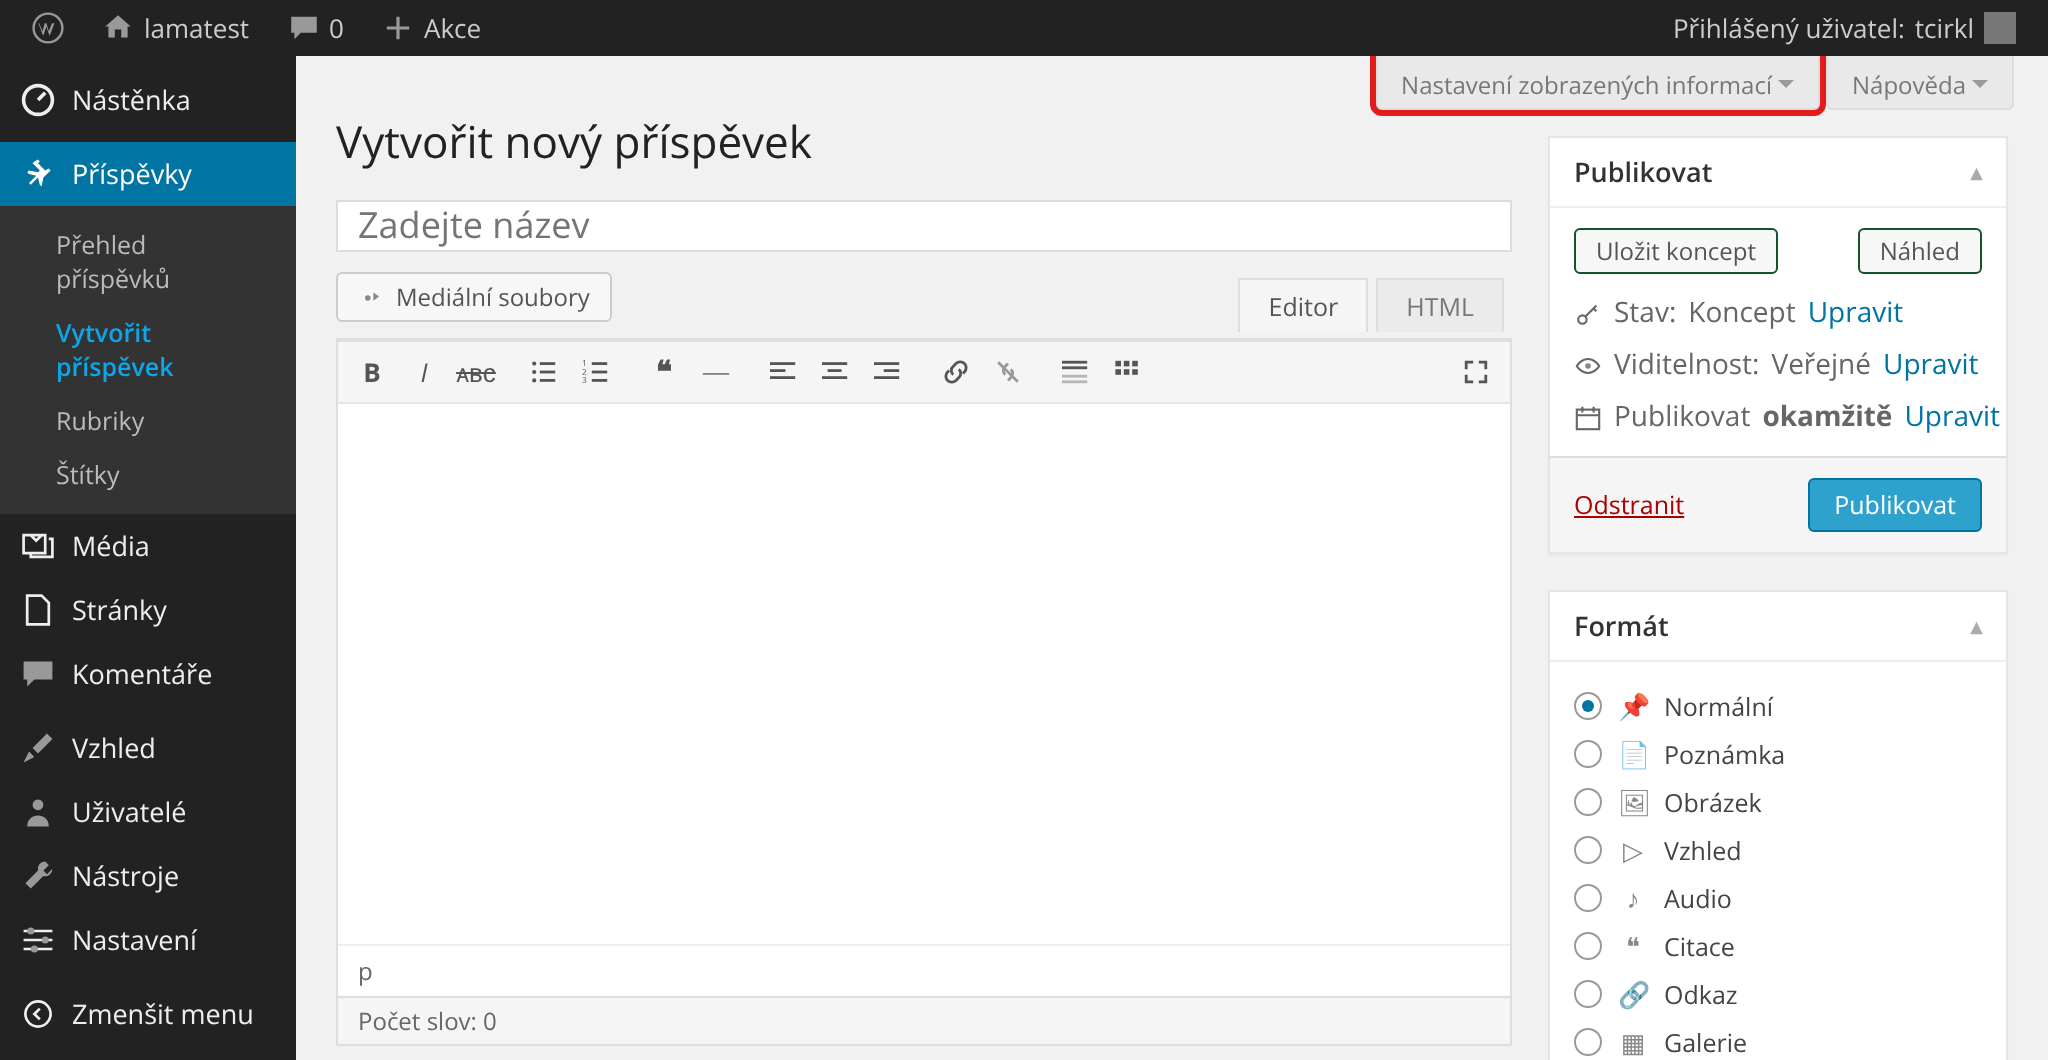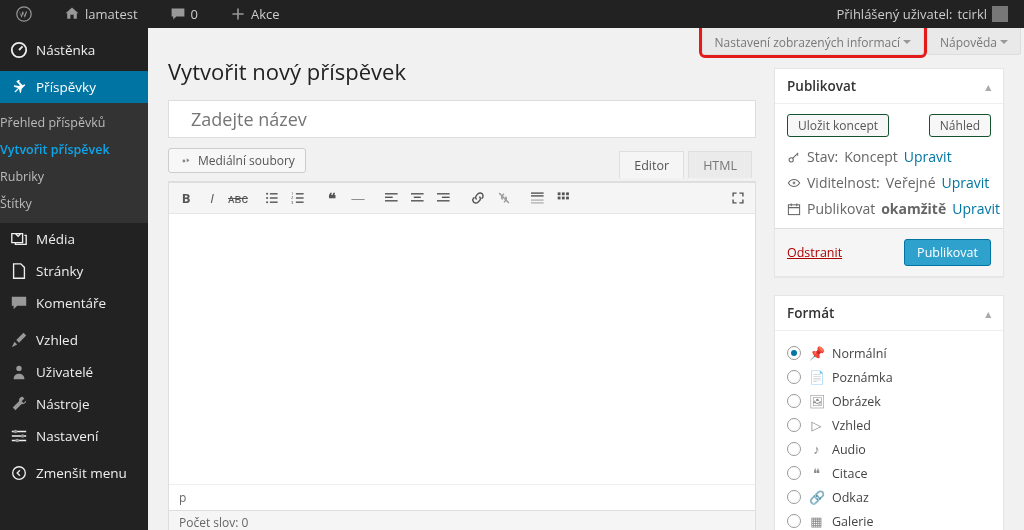--- a/index.html
+++ b/index.html
@@ -1,47 +1,47 @@
 <!DOCTYPE html>
 <html><head>
 <meta charset="utf-8">
 <style>
 * { margin:0; padding:0; box-sizing:border-box; font-family:"Open Sans",Arial,sans-serif; }
 body { font-size:13px; color:#333; background:#f1f1f1; overflow:hidden; }
 a { color:#0074a2; text-decoration:none; cursor:pointer; }
 
 .adminbar { height:28px; background:#222; color:#eee; display:flex; align-items:center; font-size:13px; padding:0 8px; justify-content:space-between; }
-.adminbar .left, .adminbar .right { display:flex; align-items:center; gap:16px; }
+.adminbar .left, .adminbar .right { display:flex; align-items:center; gap:3px; }
 .adminbar .item { display:flex; align-items:center; gap:5px; padding:0 8px; height:28px; cursor:pointer; color:#ccc; }
 .ab-icon { width:16px; height:16px; display:inline-flex; align-items:center; justify-content:center; }
 .avatar { width:16px; height:16px; background:#777; }
 
 .wrap { display:flex; height:502px; }
 .sidebar { width:148px; background:#222; color:#eee; flex-shrink:0; padding-top:6px; }
 .sidebar .menu-item { display:flex; align-items:center; gap:8px; padding:7px 10px; color:#eee; cursor:pointer; font-size:13.5px; }
 .sidebar .menu-item.current { background:#0074a2; color:#fff; position:relative; }
 .sidebar .menu-item.current:after { content:""; position:absolute; right:-8px; top:50%; transform:translateY(-50%); border:8px solid transparent; border-right-color:#f1f1f1; }
 .submenu { background:#333; padding:6px 0; }
-.submenu .sub-item { padding:5px 0; font-size:12.5px; color:#bbb; cursor:pointer; }
+.submenu .sub-item { padding:5px 28px; font-size:12.5px; color:#bbb; cursor:pointer; }
 .submenu .sub-item.current { color:#0ea5e9; font-weight:600; }
 .menu-icon { width:18px; height:18px; fill:#999; flex-shrink:0; }
 .menu-item.current .menu-icon { fill:#fff; }
 .sep { height:5px; }
 
 .content { flex:1; position:relative; overflow:hidden; }
-.screen-meta { position:absolute; top:0; right:3px; display:flex; gap:3px; z-index:5; }
+.screen-meta { position:absolute; top:0; right:17px; display:flex; gap:3px; z-index:5; }
 .screen-tab { background:#e9e9e9; border:1px solid #ddd; border-top:none; height:27px; padding:2px 12px 0; font-size:12px; color:#777; display:flex; align-items:center; gap:3px; border-radius:0 0 3px 3px; cursor:pointer; }
 .screen-tab.highlight { outline:3px solid #e31b1b; }
 .tri-down { width:0; height:0; border:4px solid transparent; border-top-color:#999; margin-top:3px; }
 
 .main { padding:10px 20px 0; display:flex; gap:18px; }
 .main-left { flex:1; min-width:0; }
 .main-right { width:230px; flex-shrink:0; }
 h1.title { font-size:22px; font-weight:400; color:#222; margin:18px 0 14px; }
-.title-input { width:100%; padding:6px 22px; font-size:18px; border:1px solid #ddd; background:#fff; height:38px; outline:none; }
+.title-input { width:100%; padding:6px 10px; font-size:18px; border:1px solid #ddd; background:#fff; height:26px; outline:none; }
 .media-btn { margin-top:10px; background:#f7f7f7; border:1px solid #ccc; padding:3px 10px; border-radius:3px; font-size:12px; display:inline-flex; align-items:center; gap:5px; cursor:pointer; color:#555; }
 
 .editor { margin-top:8px; border:1px solid #dedede; background:#fff; }
 .editor-tabs { display:flex; justify-content:flex-end; background:#f5f5f5; height:30px; }
 .etab { padding:5px 14px; border:1px solid #dedede; border-bottom:none; margin-top:3px; margin-right:4px; font-size:12.5px; background:#ebebeb; color:#777; cursor:pointer; }
 .etab.active { background:#f5f5f5; color:#555; }
 .toolbar { display:flex; align-items:center; gap:0; padding:2px 4px; border-top:1px solid #dedede; border-bottom:1px solid #e5e5e5; background:#f5f5f5; height:32px; }
 .tb-btn { width:26px; height:24px; display:flex; align-items:center; justify-content:center; color:#555; cursor:pointer; font-family:serif; }
 .tb-sep { width:8px; }
 .tb-expand { margin-left:auto; }

